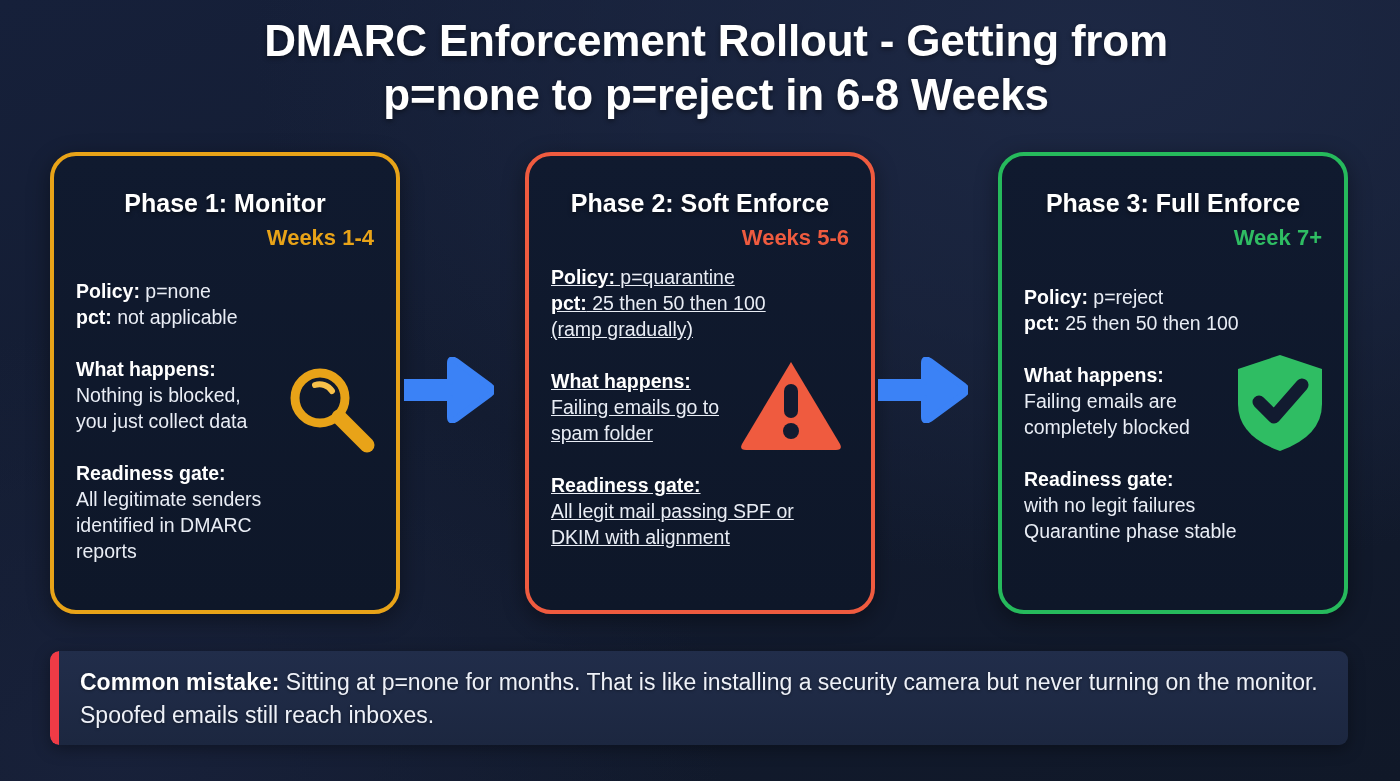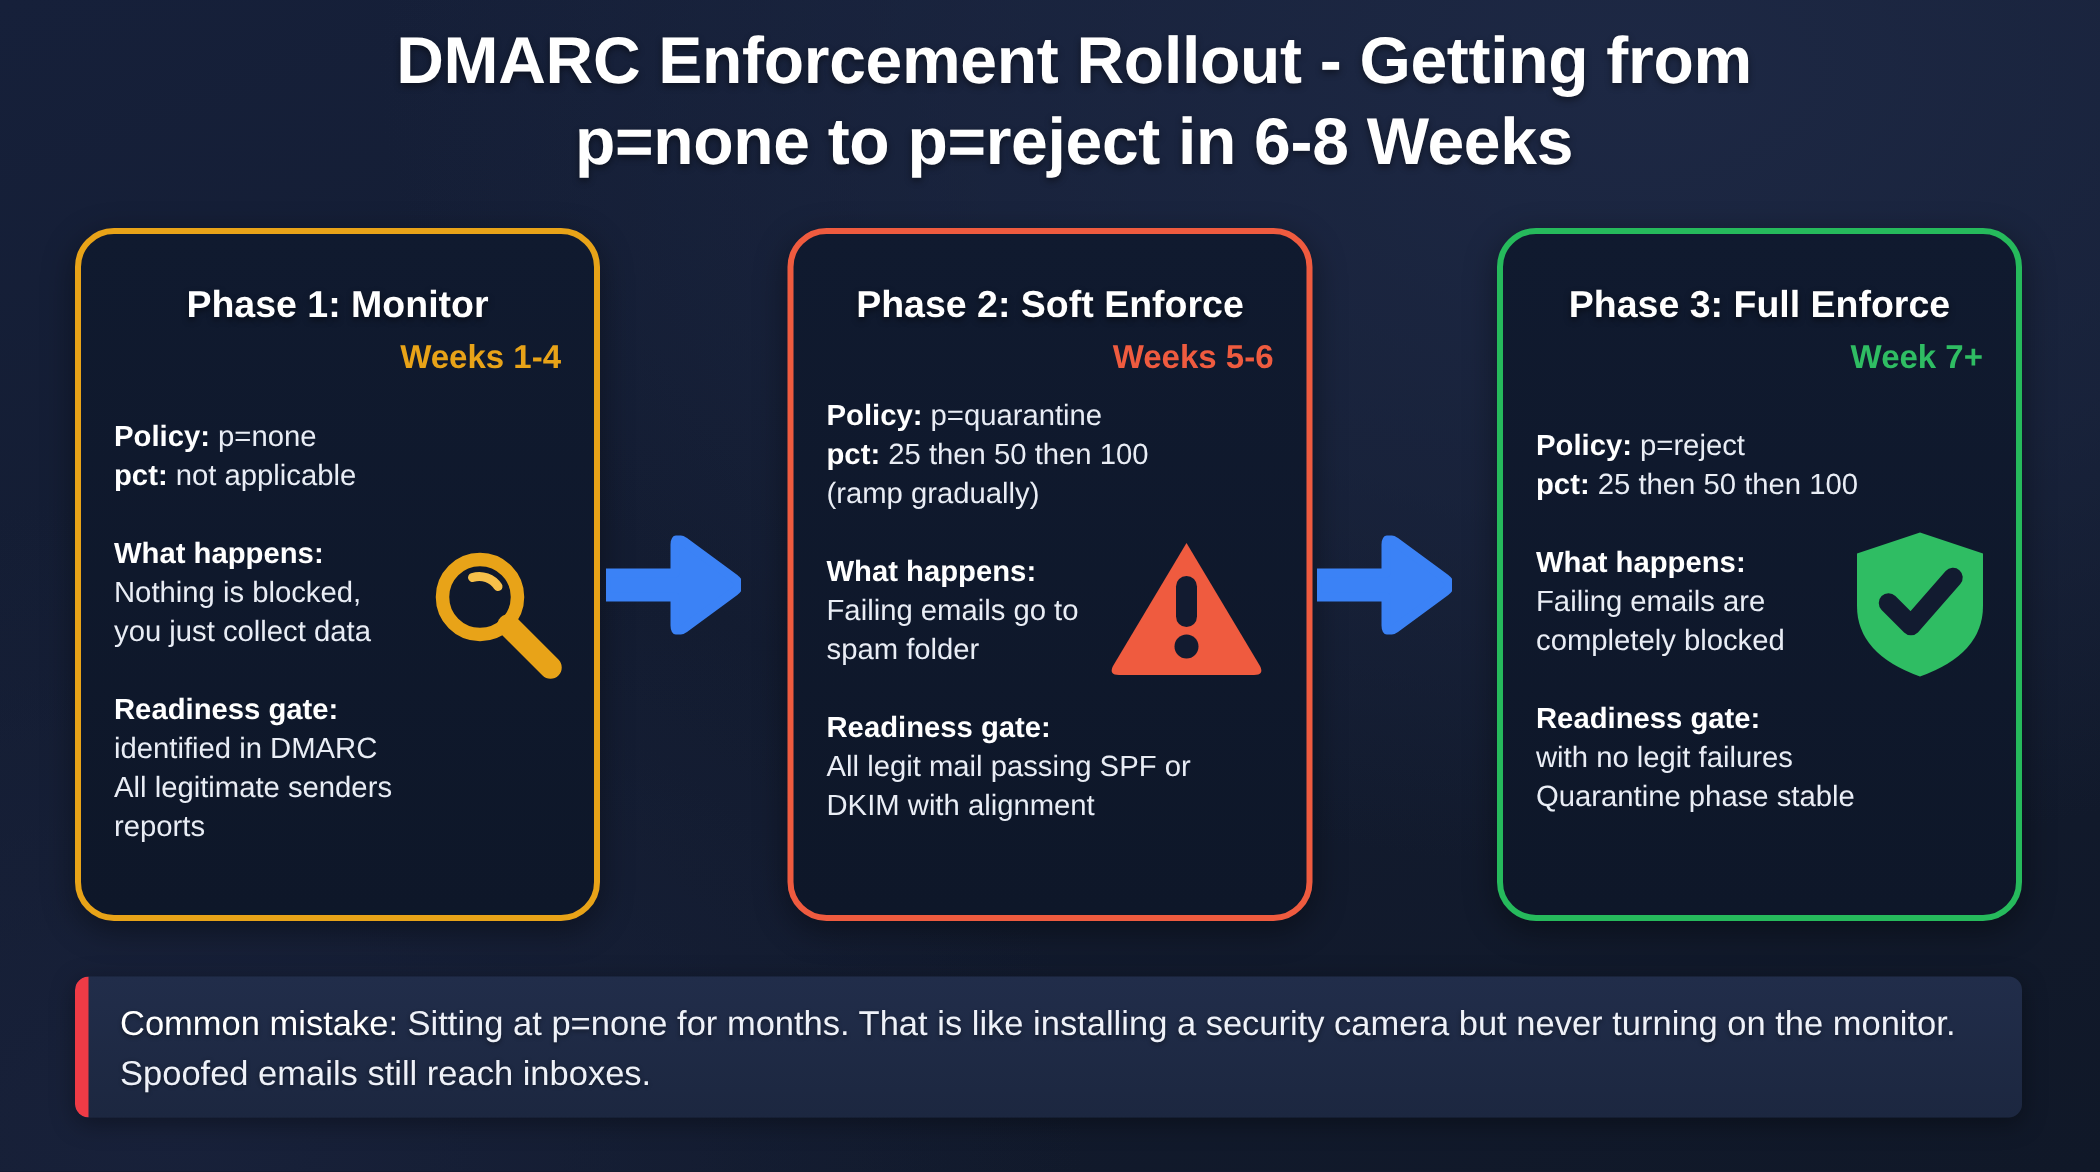--- a/index.html
+++ b/index.html
@@ -78,21 +78,21 @@
   #card-2 .card-weeks { color: #ef5b3f; }
   #card-3 .card-weeks { color: #2fbd63; }
 
   .card-body {
     position: relative;
     margin-top: 26px;
     color: #e9edf5;
     font-size: 19.5px;
     line-height: 26px;
   }
-  #card-2 .card-body { margin-top: 12px; }
+  #card-2 .card-body { margin-top: 12px; text-decoration: underline; }
   #card-3 .card-body { margin-top: 32px; }
 
   .blk { margin-bottom: 26px; }
   .blk:last-child { margin-bottom: 0; }
   .blk b { color: #ffffff; font-weight: bold; }
   .blk .t { display: block; }
 
   
   .card-icon {
     position: absolute;
@@ -135,21 +135,21 @@
   #banner-text {
     position: absolute;
     left: 30px;
     top: 15px;
     width: 1250px;
     color: #eef1f8;
     font-size: 23px;
     line-height: 33px;
     text-shadow: 0 1px 3px rgba(0,0,0,0.4);
   }
-  #banner-text b { font-weight: normal; color: #ffffff; }
+  #banner-text b { font-weight: bold; color: #ffffff; }
 </style>
 </head>
 <body>
 
 <div id="canvas">
 
   <div class="title">
     <span class="line">DMARC Enforcement Rollout - Getting from</span>
     <span class="line">p=none to p=reject in 6-8 Weeks</span>
   </div>
@@ -165,22 +165,22 @@
       </div>
 
       <div class="blk">
         <span class="t"><b>What happens:</b></span>
         <span class="t">Nothing is blocked,</span>
         <span class="t">you just collect data</span>
       </div>
 
       <div class="blk">
         <span class="t"><b>Readiness gate:</b></span>
+        <span class="t">All legitimate senders</span>
         <span class="t">identified in DMARC</span>
-        <span class="t">All legitimate senders</span>
         <span class="t">reports</span>
       </div>
     </div>
 
     <div class="card-icon" id="icon-magnifier">
       <svg width="100" height="100" viewBox="0 0 100 100">
         <circle cx="38" cy="37" r="25" fill="none" stroke="#e8a318" stroke-width="9"></circle>
         <path d="M33 24 A15 15 0 0 1 50 30" fill="none" stroke="#f7c04a" stroke-width="6" stroke-linecap="round"></path>
         <line x1="57" y1="56" x2="85" y2="84" stroke="#e8a318" stroke-width="15" stroke-linecap="round"></line>
       </svg>

